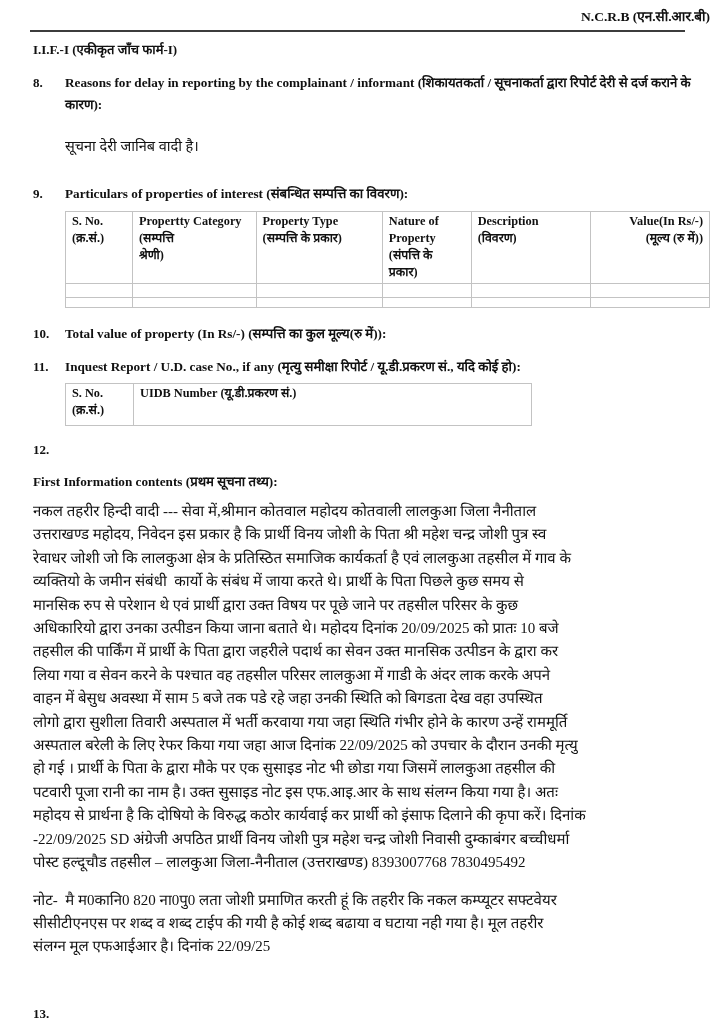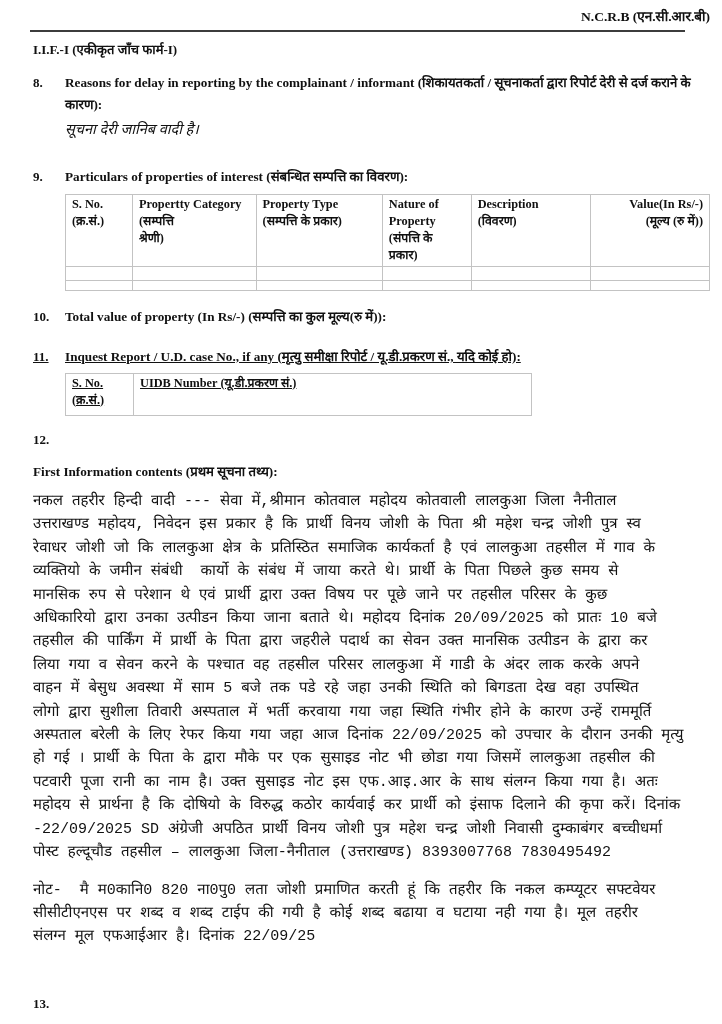--- a/index.html
+++ b/index.html
@@ -17,21 +17,21 @@
   .hdr-org { text-align: right; font-weight: bold; font-size: 13.5px; line-height: 18px; }
   .rule { border: none; border-top: 2px solid #3c3c3c; margin: 4px 25px 0 -3px; }
   .hdr-form { text-align: left; font-weight: bold; font-size: 13px; line-height: 18px; margin-top: 9px; }
 
   .section { display: flex; align-items: flex-start; }
   .sec-no { flex: 0 0 32px; width: 32px; font-weight: bold; font-size: 13px; line-height: 21px; }
   .sec-body { flex: 1; min-width: 0; }
   .sec-label { font-weight: bold; font-size: 13.2px; line-height: 21.5px; }
 
   .s8 { margin-top: 13px; }
-  .answer { margin-top: 4px; font-size: 14.5px; line-height: 20px; font-style: italic; }
+  .answer { margin-top: 21px; font-size: 14.5px; line-height: 20px; }
 
   .s9 { margin-top: 27px; }
   table { border-collapse: collapse; table-layout: fixed; }
   .prop-table { width: 100%; margin-top: 6px; }
   .prop-table th, .prop-table td,
   .uidb-table th, .uidb-table td {
     border: 1px solid #c3c3c3;
     padding: 1px 6px 2px 6px;
     vertical-align: top;
     text-align: left;
@@ -45,29 +45,29 @@
   .prop-table col.c2 { width: 19.2%; }
   .prop-table col.c3 { width: 19.6%; }
   .prop-table col.c4 { width: 13.8%; }
   .prop-table col.c5 { width: 18.5%; }
   .prop-table col.c6 { width: 18.5%; }
   .prop-table tr.head-row th:last-child { text-align: right; margin-top: 28px; }
   .prop-table .empty-row td { height: 13px; padding: 0 6px; }
   .prop-table .empty-row.r2 td { height: 9px; }
 
   .s10 { margin-top: 15px; }
-  .s11 { margin-top: 19px; text-decoration: underline; }
+  .s11 { margin-top: 12px; }
   .uidb-table { width: 466px; margin-top: 5px; }
   .uidb-table col.u1 { width: 68px; }
   .uidb-table col.u2 { width: 398px; }
   .uidb-table th { height: 38px; }
 
   .s12 { margin-top: 13px; flex-direction: column; }
   .fir-text { margin-top: 8px; }
-  .fir-line { font-size: 15px; line-height: 23.4px; white-space: pre-wrap; font-family: Liberation Mono, monospace; }
+  .fir-line { font-size: 15px; line-height: 23.4px; white-space: pre-wrap; }
   .note-text { margin-top: 14px; }
 
   .s13 { margin-top: 44px; }
   .footer { text-align: center; margin-top: 26px; font-size: 13px; }
 </style>
 </head>
 <body>
 
 <div class="page">
 

